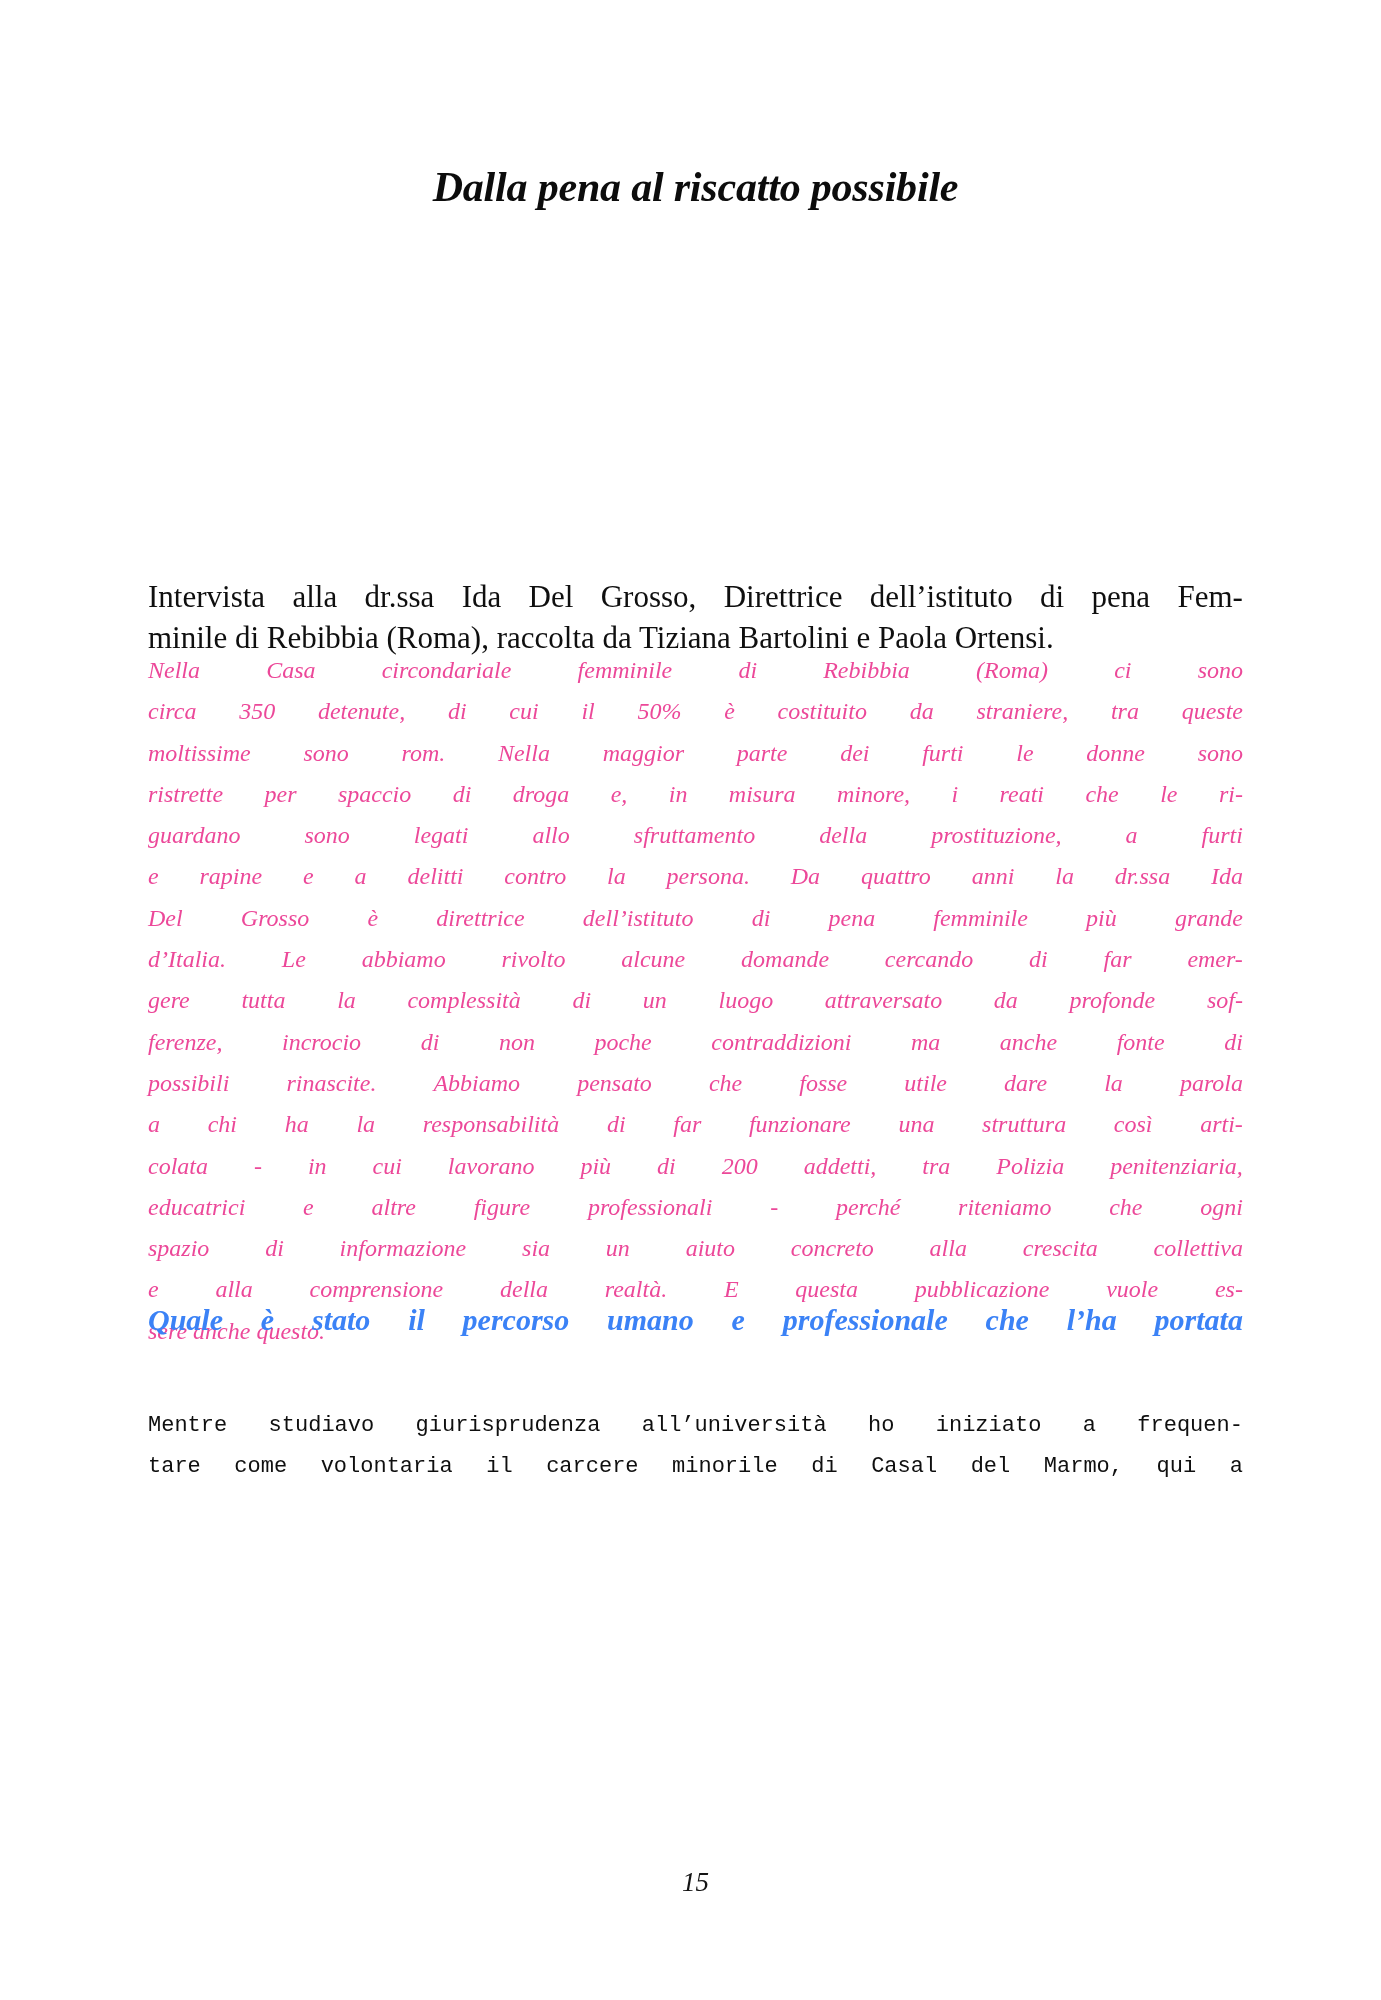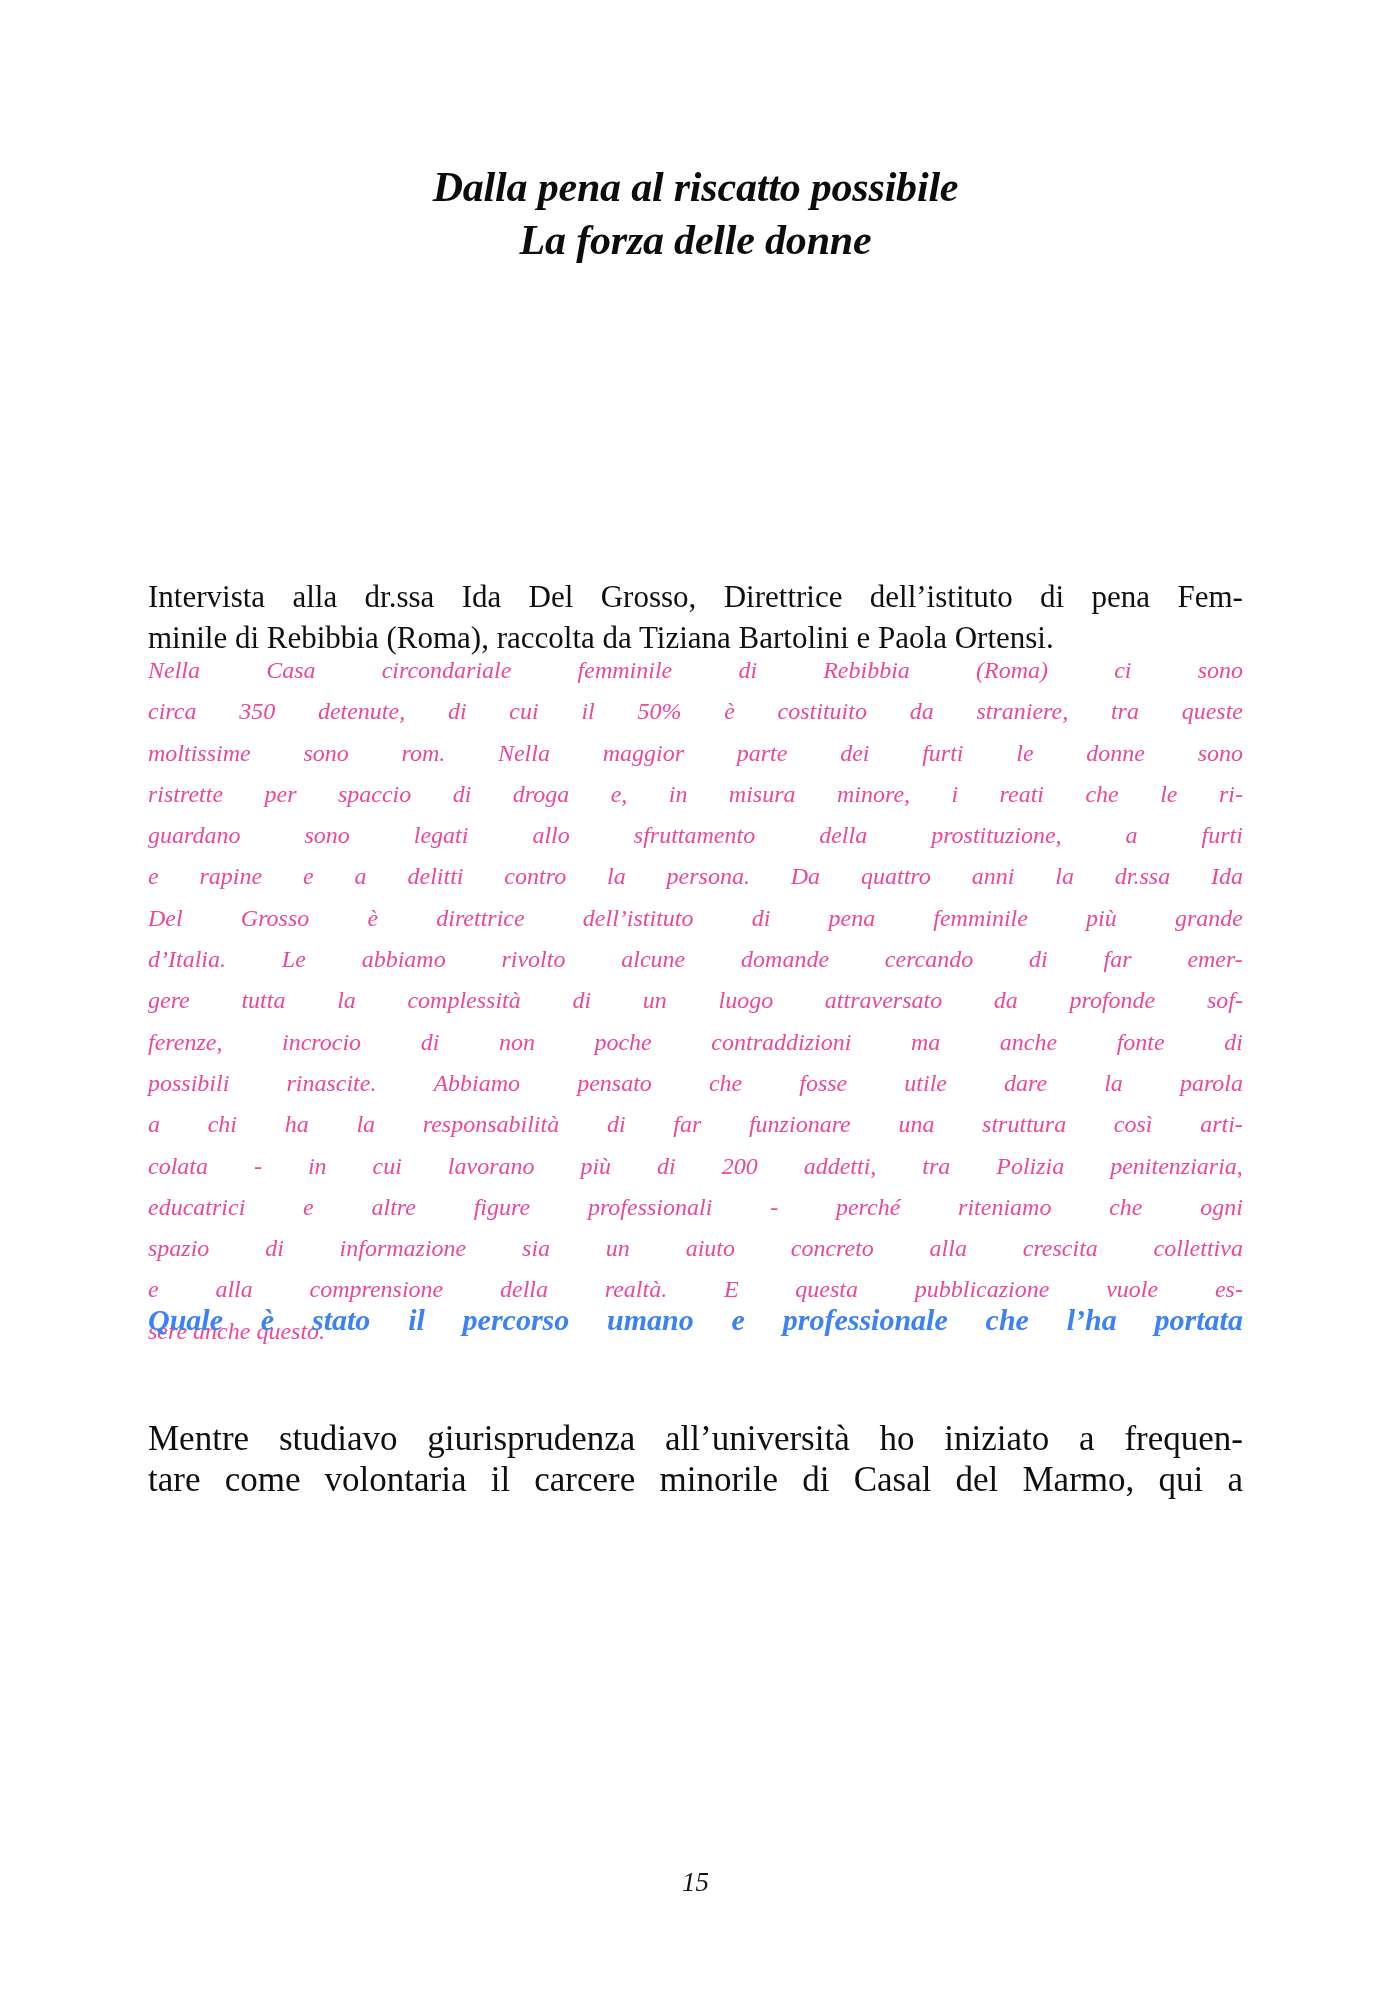--- a/index.html
+++ b/index.html
@@ -94,25 +94,26 @@
     text-align: left;
     color: #3b82f6;
   }
 
   
   .answer {
     position: absolute;
     top: 1355px;
     left: 0;
     width: 1095px;
-    font-size: 35px;
+    font-size: 22px;
     line-height: 41px;
     text-align: justify;
     text-align-last: left;
     color: #0f0f0f;
+    font-family: Liberation Mono, monospace;
   }
 
   
   .folio {
     position: absolute;
     top: 1838px;
     left: 0;
     width: 1095px;
     text-align: center;
     font-style: italic;
@@ -133,21 +134,20 @@
   .ln.j > span { white-space: pre; }
 </style>
 </head>
 <body>
 
 <div class="page">
   <div class="content">
 
     <header class="title-block">
       <div class="title-line">Dalla pena al riscatto possibile</div>
-      <div class="title-line">La forza delle donne</div>
     </header>
 
     <p class="credit">
       <span class="ln j"><span>Intervista</span><span>alla</span><span>dr.ssa</span><span>Ida</span><span>Del</span><span>Grosso,</span><span>Direttrice</span><span>dell’istituto</span><span>di</span><span>pena</span><span>Fem-</span></span>
       <span class="ln">minile di Rebibbia (Roma), raccolta da Tiziana Bartolini e Paola Ortensi.</span>
     </p>
 
     <div class="standfirst">
       <span class="ln j"><span>Nella</span><span>Casa</span><span>circondariale</span><span>femminile</span><span>di</span><span>Rebibbia</span><span>(Roma)</span><span>ci</span><span>sono</span></span>
       <span class="ln j"><span>circa</span><span>350</span><span>detenute,</span><span>di</span><span>cui</span><span>il</span><span>50%</span><span>è</span><span>costituito</span><span>da</span><span>straniere,</span><span>tra</span><span>queste</span></span>

